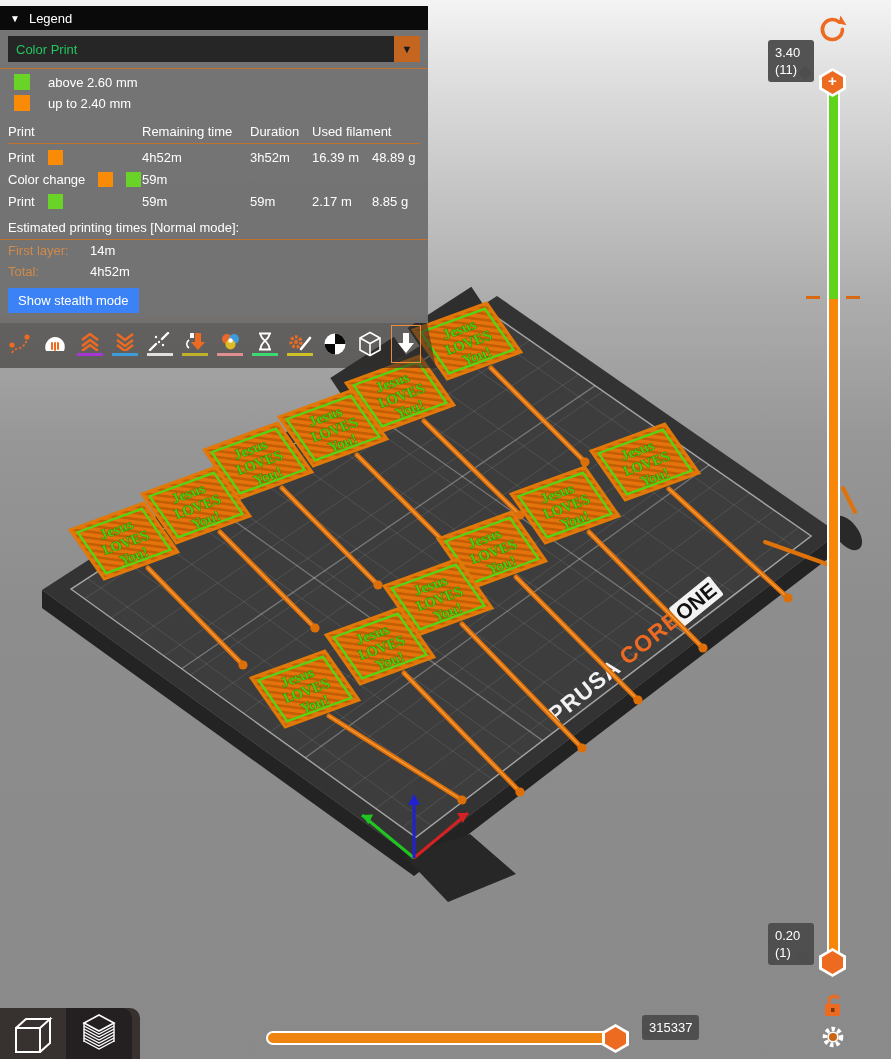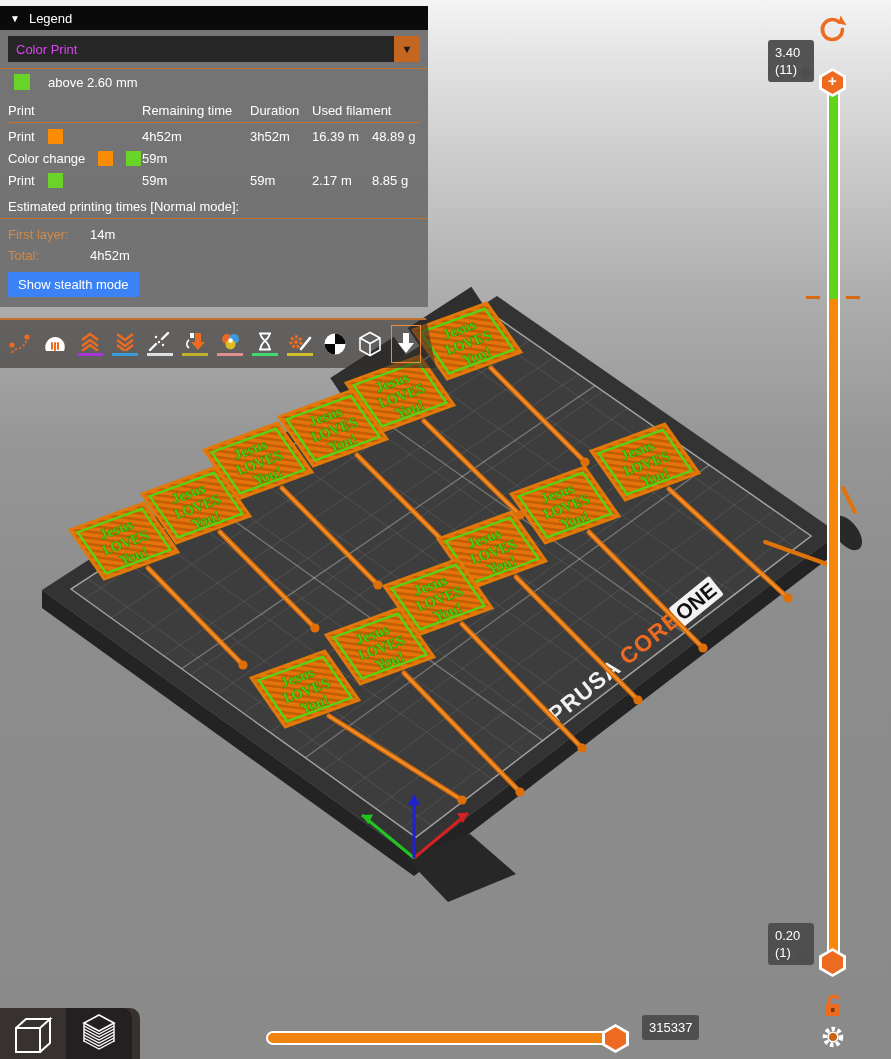--- a/index.html
+++ b/index.html
@@ -6,21 +6,21 @@
   .stage{position:relative;width:891px;height:1059px;overflow:hidden;
          font-family:"Liberation Sans",sans-serif;
          background:linear-gradient(180deg,#f4f4f4 0%,#e2e2e2 6%,#cccccc 15%,#adadad 28%,#969696 42%,#8d8d8d 58%,#8a8a8a 100%);}
   svg.scene{position:absolute;left:0;top:0;z-index:1;}
 
   
   .legend{position:absolute;left:0;top:6px;width:428px;background:rgba(113,113,113,.97);z-index:6;color:#fff;font-size:13px;}
   .legend-header{background:#0a0a0a;height:24px;display:flex;align-items:center;padding:0 10px;gap:9px;}
   .legend-header .tri{color:#fff;font-size:10px;}
   .combo-row{display:flex;margin:6px 8px 0 8px;height:26px;}
-  .combo{flex:1;background:#262626;display:flex;align-items:center;padding:0 8px;color:#d946ef;}
+  .combo{flex:1;background:#262626;display:flex;align-items:center;padding:0 8px;color:#22c55e;}
   .combo-btn{width:26px;background:#c4661f;display:flex;align-items:center;justify-content:center;color:#14181f;font-size:11px;}
   .sep{height:1px;background:#c2702e;margin-top:6px;}
   .swatch-row{display:flex;align-items:center;gap:18px;padding:5px 0 0 14px;}
   .swatch{width:16px;height:16px;display:inline-block;}
   .tbl{margin:10px 8px 0 0;padding-left:8px;}
   .trow{display:grid;grid-template-columns:134px 108px 62px 60px 56px;align-items:center;height:22px;}
   .thead{height:20px;}
   .evcell{display:flex;align-items:center;gap:13px;}
   .sw2{width:15px;height:15px;display:inline-block;}
   .est-title{padding:8px 0 4px 8px;}
@@ -250,20 +250,24 @@
     <div class="combo-row">
       <div class="combo">Color Print</div>
       <div class="combo-btn">▼</div>
     </div>
     <div class="sep"></div>
 
     <div class="swatch-row">
       <span class="swatch" style="background:#6ad327"></span>
       <span>above 2.60 mm</span>
     </div>
+    <div class="swatch-row">
+      <span class="swatch" style="background:#f98b06"></span>
+      <span>up to 2.40 mm</span>
+    </div>
 
     <div class="tbl">
       <div class="trow thead">
         <span>Print</span>
         <span>Remaining time</span>
         <span>Duration</span>
         <span style="grid-column:4/6">Used filament</span>
       </div>
       <div class="sep" style="margin:2px 0 2px 0"></div>
       <div class="trow">
@@ -294,21 +298,21 @@
           </span>
         <span>59m</span>
         <span>59m</span>
         <span>2.17 m</span>
         <span>8.85 g</span>
       </div>
     </div>
 
     <div class="est-title">Estimated printing times [Normal mode]:</div>
     <div class="sep" style="margin-top:0"></div>
-    <div class="kv" style="margin-top:5px">
+    <div class="kv" style="">
       <span class="k">First layer:</span>
       <span>14m</span>
     </div>
     <div class="kv">
       <span class="k">Total:</span>
       <span>4h52m</span>
     </div>
     <button class="stealth-btn">Show stealth mode</button>
   </div>
 

